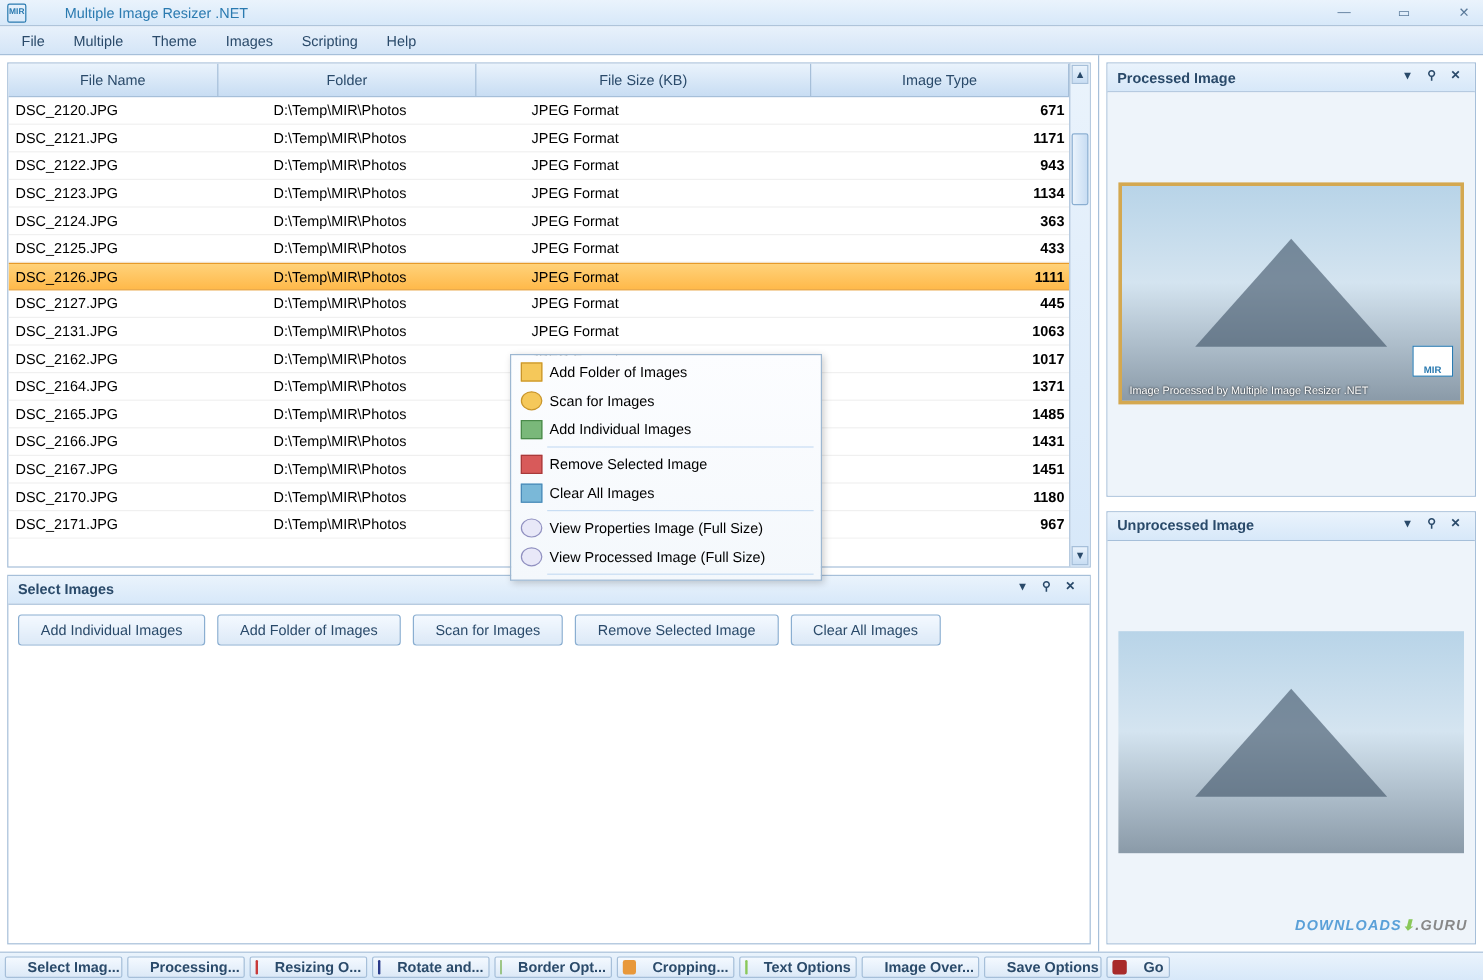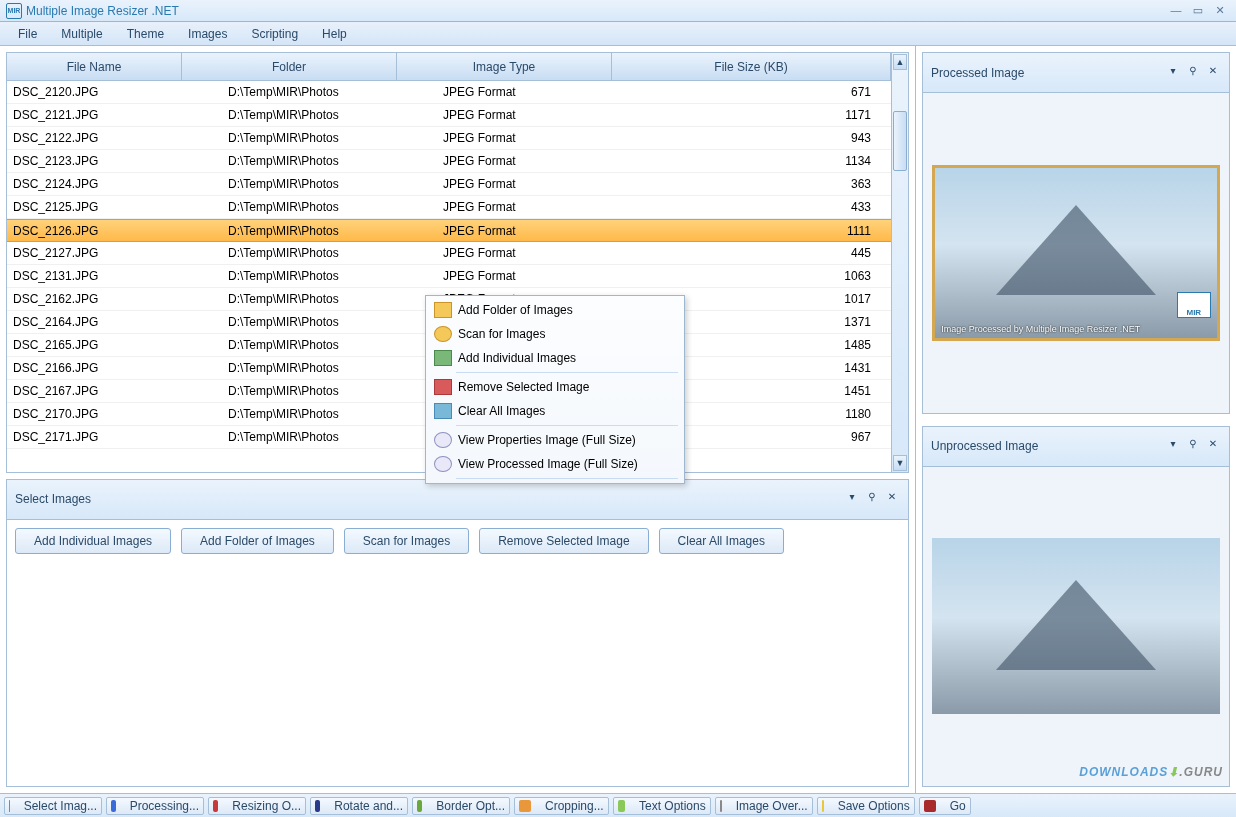--- a/index.html
+++ b/index.html
@@ -1,19 +1,19 @@
 <!DOCTYPE html>
 <html><head>
 <meta charset="utf-8">
 <style>
 * { box-sizing: border-box; margin: 0; padding: 0; font-family: "Segoe UI", Tahoma, sans-serif; font-size: 12px; }
 body { background: #fff; width: 1236px; height: 817px; overflow: hidden; }
 
 
-.titlebar { height: 22px; background: linear-gradient(#eaf3fc, #d7e8f9); border-bottom: 1px solid #9db7d1; display: flex; align-items: center; padding: 0 6px; }
+.titlebar { height: 22px; background: linear-gradient(#eaf3fc, #d7e8f9); border-bottom: 1px solid #9db7d1; display: flex; align-items: center; padding: 0 6px; gap: 28px; }
 .titlebar .logo { width: 16px; height: 16px; margin-right: 4px; display: inline-flex; align-items: center; justify-content: center; font-size: 7px; color: #2a7ab0; font-weight: bold; border: 1px solid #2a7ab0; border-radius: 2px; }
 .titlebar .title { color: #2a7ab0; font-weight: 500; }
 .titlebar .spacer { flex: 1; }
 .titlebar .winbtn { width: 20px; height: 14px; margin-left: 2px; color: #5a7a9a; font-size: 11px; text-align: center; cursor: pointer; }
 
 
 .menubar { height: 24px; background: linear-gradient(#e8f1fb, #d4e5f7); border-bottom: 1px solid #a6bfd9; display: flex; align-items: center; padding: 0 6px; }
 .menubar .mi { padding: 0 12px; color: #2a4a6a; cursor: pointer; line-height: 24px; }
 
 
@@ -30,54 +30,54 @@
 .th.fd { width: 215px; }
 .th.it { width: 215px; }
 .th.fs { flex: 1; }
 .tbody { overflow: hidden; }
 .tr { display: flex; height: 23px; align-items: center; border-bottom: 1px solid #f0f0f0; }
 .tr.sel { background: linear-gradient(#ffd27a, #ffb94a); border-top: 1px solid #e69a2a; border-bottom: 1px solid #e69a2a; }
 .td { padding: 0 6px; overflow: hidden; white-space: nowrap; }
 .td.fn { width: 215px; }
 .td.fd { width: 215px; }
 .td.it { width: 215px; }
-.td.fs { flex: 1; text-align: right; padding-right: 20px; }
+.td.fs { flex: 1; text-align: right; padding-right: 4px; font-weight: bold; }
 .vscroll { width: 17px; background: linear-gradient(#eaf3fc, #d7e8f9); border-left: 1px solid #a6bfd9; display: flex; flex-direction: column; }
 .vscroll .arrow { height: 16px; background: linear-gradient(#eaf3fc, #c8ddf3); border: 1px solid #a6bfd9; margin: 1px; display: flex; align-items: center; justify-content: center; font-size: 9px; color: #2a4a6a; cursor: pointer; }
 .vscroll .track { flex: 1; position: relative; }
 .vscroll .thumb { position: absolute; top: 40px; left: 1px; right: 1px; height: 60px; background: linear-gradient(90deg, #eaf3fc, #c8ddf3); border: 1px solid #8aaed1; border-radius: 2px; cursor: pointer; }
 
 
 .ctxmenu { position: absolute; left: 418px; top: 242px; width: 260px; background: linear-gradient(#fcfdff, #f4f8fc); border: 1px solid #9db7d1; box-shadow: 2px 2px 6px rgba(0,0,0,0.2); z-index: 100; padding: 2px; }
 .ctxmenu .cmi { display: flex; align-items: center; height: 24px; padding: 0 6px; cursor: pointer; border-radius: 2px; }
 .ctxmenu .cmicon { width: 18px; height: 16px; margin-right: 6px; display: inline-flex; align-items: center; justify-content: center; font-size: 11px; }
 .ctxmenu .sep { height: 1px; background: #c8ddf3; margin: 2px 4px 2px 28px; }
 
 
 .selpanel { border: 1px solid #a6bfd9; margin: 0 6px 6px 6px; flex: 1 1 40%; display: flex; flex-direction: column; min-height: 0; }
-.panelhdr { height: 40px; background: linear-gradient(#eaf3fc, #d7e8f9); border-bottom: 1px solid #a6bfd9; display: flex; align-items: center; padding: 0 8px; color: #2a4a6a; }
+.panelhdr { height: 24px; background: linear-gradient(#eaf3fc, #d7e8f9); border-bottom: 1px solid #a6bfd9; display: flex; align-items: center; padding: 0 8px; color: #2a4a6a; font-weight: bold; }
 .panelhdr .spacer { flex: 1; }
 .panelhdr .pbtn { width: 16px; height: 16px; margin-left: 4px; color: #2a4a6a; font-size: 10px; text-align: center; cursor: pointer; }
 .btnrow { padding: 8px; display: flex; gap: 10px; }
 .btn { height: 26px; padding: 0 18px; background: linear-gradient(#f4f9ff, #dce9f7); border: 1px solid #8aaed1; border-radius: 3px; color: #2a4a6a; cursor: pointer; display: inline-flex; align-items: center; }
 
 
 .imgpanel { border: 1px solid #a6bfd9; margin: 6px; flex: 1; display: flex; flex-direction: column; min-height: 0; }
 .imgbody { flex: 1; background: #eef4fa; display: flex; align-items: center; justify-content: center; position: relative; overflow: hidden; }
 .preview { width: 94%; height: 55%; background: linear-gradient(180deg, #b8d4e8 0%, #d4e4f0 45%, #8a9aa8 100%); position: relative; }
 .preview.bordered { border: 3px solid #d4a850; }
 .pyramid { position: absolute; bottom: 25%; left: 50%; transform: translateX(-50%); width: 0; height: 0; border-left: 80px solid transparent; border-right: 80px solid transparent; border-bottom: 90px solid rgba(60,80,100,0.6); }
 .watermark { position: absolute; bottom: 4px; left: 6px; right: 6px; color: #fff; font-size: 9px; text-shadow: 0 0 2px #000; }
 .mirlogo { position: absolute; bottom: 20px; right: 6px; width: 34px; height: 26px; background: #fff; border: 1px solid #2a7ab0; font-size: 8px; color: #2a7ab0; display: flex; align-items: flex-end; justify-content: center; font-weight: bold; }
 .dlguru { position: absolute; bottom: 6px; right: 6px; color: #5aa0d8; font-size: 16px; font-weight: bold; font-style: italic; letter-spacing: 1px; }
 .dlguru .guru { color: #888; }
 
 
 .taskbar { height: 24px; background: linear-gradient(#eaf3fc, #d7e8f9); border-top: 1px solid #a6bfd9; display: flex; align-items: center; padding: 0 4px; gap: 4px; }
-.taskbtn { height: 18px; padding: 0 4px; background: linear-gradient(#f4f9ff, #dce9f7); border: 1px solid #a6bfd9; border-radius: 2px; display: inline-flex; align-items: center; gap: 14px; font-size: 11px; color: #2a4a6a; cursor: pointer; max-width: 98px; overflow: hidden; white-space: nowrap; }
+.taskbtn { height: 18px; padding: 0 4px; background: linear-gradient(#f4f9ff, #dce9f7); border: 1px solid #a6bfd9; border-radius: 2px; display: inline-flex; align-items: center; gap: 14px; font-size: 11px; color: #2a4a6a; cursor: pointer; max-width: 98px; overflow: hidden; white-space: nowrap; font-weight: bold; }
 .taskbtn .ticon { width: 12px; height: 12px; border-radius: 2px; }
 
 
 .ic-folder { background: #f5c85a; border: 1px solid #c9952a; }
 .ic-search { background: #f5c85a; border: 1px solid #c9952a; border-radius: 50%; }
 .ic-img { background: #7ab87a; border: 1px solid #4a8a4a; }
 .ic-del { background: #d85a5a; border: 1px solid #a83a3a; }
 .ic-clear { background: #7ab8d8; border: 1px solid #4a8ab8; }
 .ic-mag { background: #e8e8f8; border: 1px solid #9090c0; border-radius: 50%; }
 .ic-prop { background: #e8e8e8; border: 1px solid #a0a0a0; }
@@ -105,22 +105,22 @@
   </div>
 
 <div class="main">
   <div class="left">
 
     <div class="tablewrap">
       <div class="tableinner">
         <div class="thead">
           <div class="th fn">File Name</div>
           <div class="th fd">Folder</div>
+          <div class="th fs">File Size (KB)</div>
           <div class="th it">Image Type</div>
-          <div class="th fs">File Size (KB)</div>
         </div>
         <div class="tbody" id="tbody">
             <div class="tr">
               <div class="td fn">DSC_2120.JPG</div>
               <div class="td fd">D:\Temp\MIR\Photos</div>
               <div class="td it">JPEG Format</div>
               <div class="td fs">671</div>
             </div>
             <div class="tr">
               <div class="td fn">DSC_2121.JPG</div>

